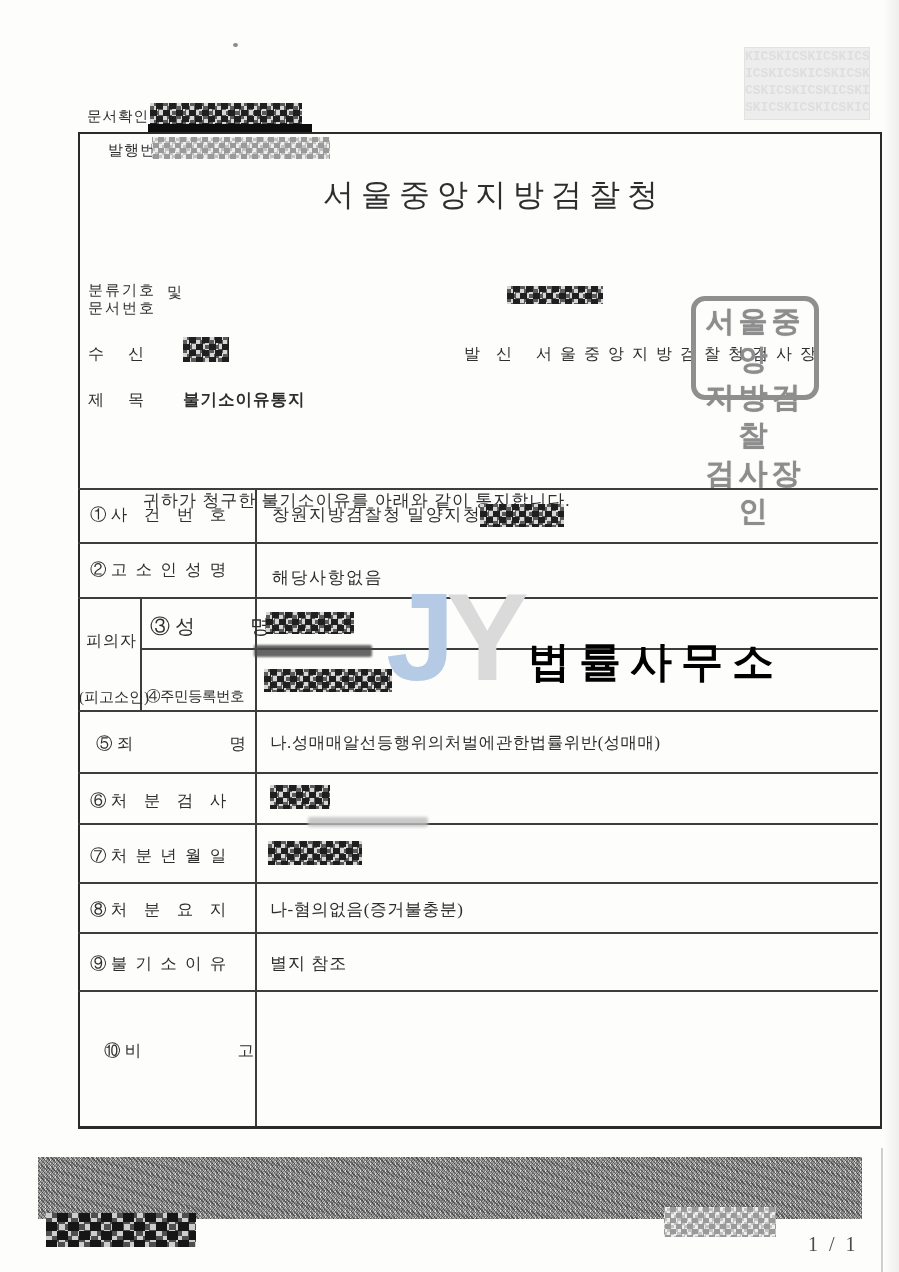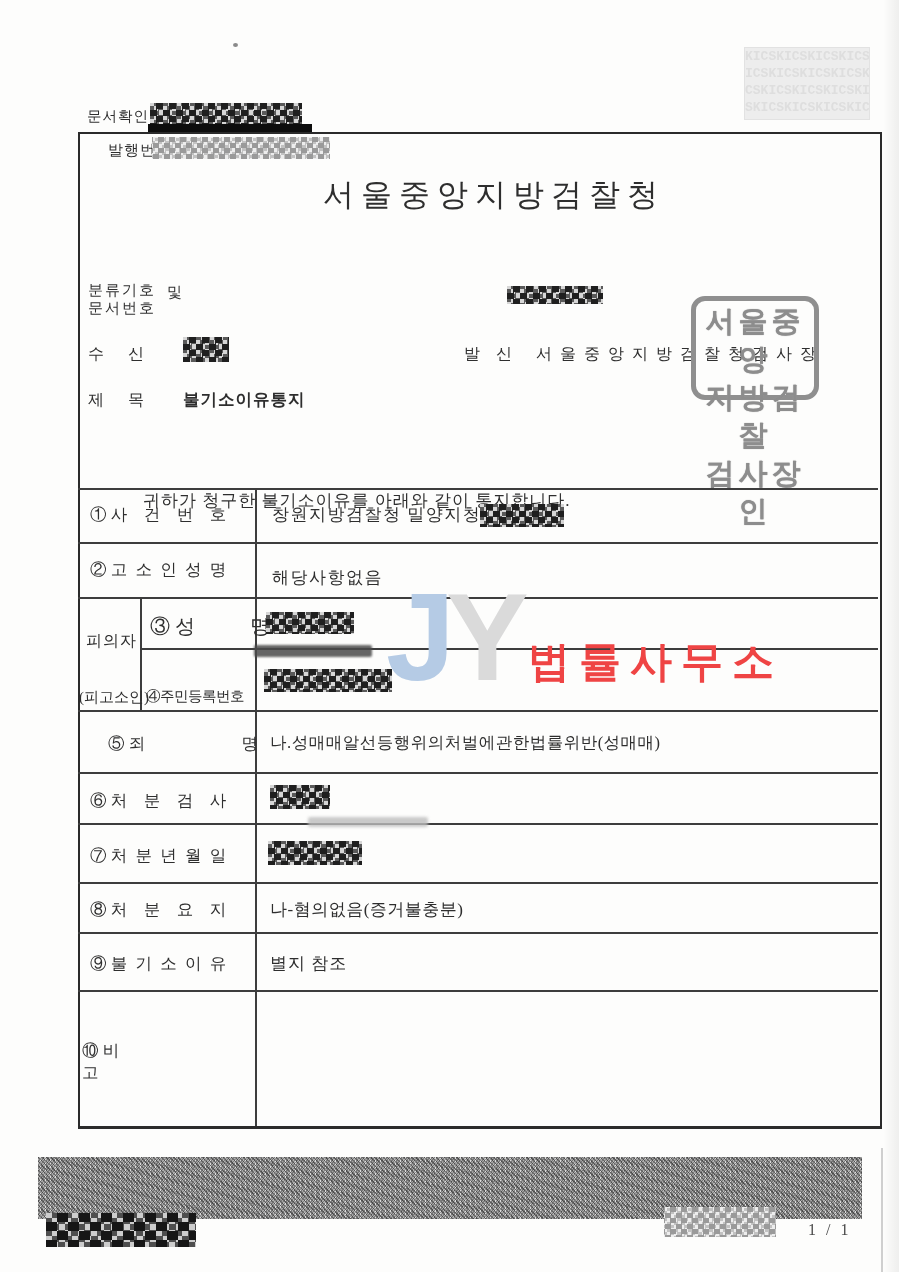--- a/index.html
+++ b/index.html
@@ -58,27 +58,27 @@
   .seal{left:691px;top:296px;width:128px;height:104px;
     border:5px solid #8f8f8f;border-radius:14px;box-sizing:border-box;
     text-align:center;color:#8d8d8d;font-weight:bold;
     font-size:29px;line-height:38px;letter-spacing:4px;
     text-shadow:0 0 1px #9a9a9a;filter:blur(.3px);padding-top:1px;}
   
   .wm{font-family:"Liberation Sans","DejaVu Sans",sans-serif;font-weight:bold;}
   .wm-j{font-size:124px;color:#b5cbe5;line-height:1;}
   .wm-y{font-size:124px;color:#dadada;line-height:1;}
   .wm-small{font-size:27px;color:#cecece;letter-spacing:2px;}
-  .wm-big{font-size:42px;color:#ef4444;letter-spacing:9px;}
+  .wm-big{font-size:42px;color:#000000;letter-spacing:9px;}
   
   .kics{left:744px;top:47px;width:124px;height:71px;background:#ededed;
     border:1px solid #e2e2e2;overflow:hidden;
     font-family:"Liberation Mono","DejaVu Sans Mono",monospace;
     font-size:13px;font-weight:bold;color:#dedede;line-height:17px;}
-  .pagenum{font-size:16px;color:#4a4a4a;letter-spacing:3px;}
+  .pagenum{font-size:20px;color:#4a4a4a;letter-spacing:3px;margin-top:12px;}
 </style>
 </head>
 <body>
 
 <div class="page">
 
   <div class="abs edge-shade"></div>
   <div class="abs edge-line"></div>
   <div class="abs speck"></div>
 
@@ -142,40 +142,40 @@
   <div class="abs t17" style="left:272px;top:558px;letter-spacing:1.5px;margin-top:8px;">해당사항없음</div>
 
   <div class="abs" style="left:86px;top:631px;font-size:16px;letter-spacing:1px;">피의자</div>
   <div class="abs" style="left:79px;top:688px;font-size:15px;">(피고소인)</div>
   <div class="abs pre" style="left:150px;top:613px;font-size:20px;text-align:center;">③ 성           명</div>
   <div class="abs pix" style="left:266px;top:612px;width:88px;height:22px;"></div>
   <div class="abs smudge-dark" style="left:254px;top:645px;width:118px;height:12px;"></div>
   <div class="abs" style="left:146px;top:669px;font-size:14.5px;letter-spacing:-0.5px;margin-top:18px;">④주민등록번호</div>
   <div class="abs pix" style="left:264px;top:669px;width:128px;height:23px;"></div>
 
-  <div class="abs split" style="left:108px;top:733px;width:150px;gap:40px;">
+  <div class="abs split" style="left:96px;top:733px;width:150px;gap:40px;">
     <span>⑤ 죄</span>
     <span>명</span>
   </div>
   <div class="abs" style="left:270px;top:732px;font-size:16.5px;letter-spacing:0.5px;">나.성매매알선등행위의처벌에관한법률위반(성매매)</div>
 
   <div class="abs label-cell pre" style="left:90px;top:790px;">⑥ 처    분    검    사</div>
   <div class="abs pix" style="left:270px;top:785px;width:60px;height:24px;"></div>
   <div class="abs smudge-light" style="left:308px;top:817px;width:120px;height:10px;"></div>
 
   <div class="abs label-cell pre" style="left:90px;top:845px;">⑦ 처  분  년  월  일</div>
   <div class="abs pix" style="left:268px;top:841px;width:94px;height:24px;"></div>
 
   <div class="abs label-cell pre" style="left:90px;top:899px;">⑧ 처    분    요    지</div>
   <div class="abs t17" style="left:270px;top:898px;letter-spacing:0.5px;">나-혐의없음(증거불충분)</div>
 
   <div class="abs label-cell pre" style="left:90px;top:953px;">⑨ 불  기  소  이  유</div>
   <div class="abs t17" style="left:270px;top:952px;letter-spacing:1px;">별지 참조</div>
 
-  <div class="abs split" style="left:82px;top:1040px;width:150px;flex-direction:column;">
+  <div class="abs split" style="left:104px;top:1040px;width:150px;">
     <span>⑩ 비</span>
     <span>고</span>
   </div>
 
   <div class="abs wm wm-j" style="left:386px;top:575px;">J</div>
   <div class="abs wm wm-y" style="left:446px;top:575px;">Y</div>
   <div class="abs wm wm-big" style="left:528px;top:634px;">법률사무소</div>
 
   <div class="abs noise" style="left:38px;top:1157px;width:824px;height:62px;"></div>
   <div class="abs pix-big" style="left:46px;top:1213px;width:150px;height:34px;"></div>

